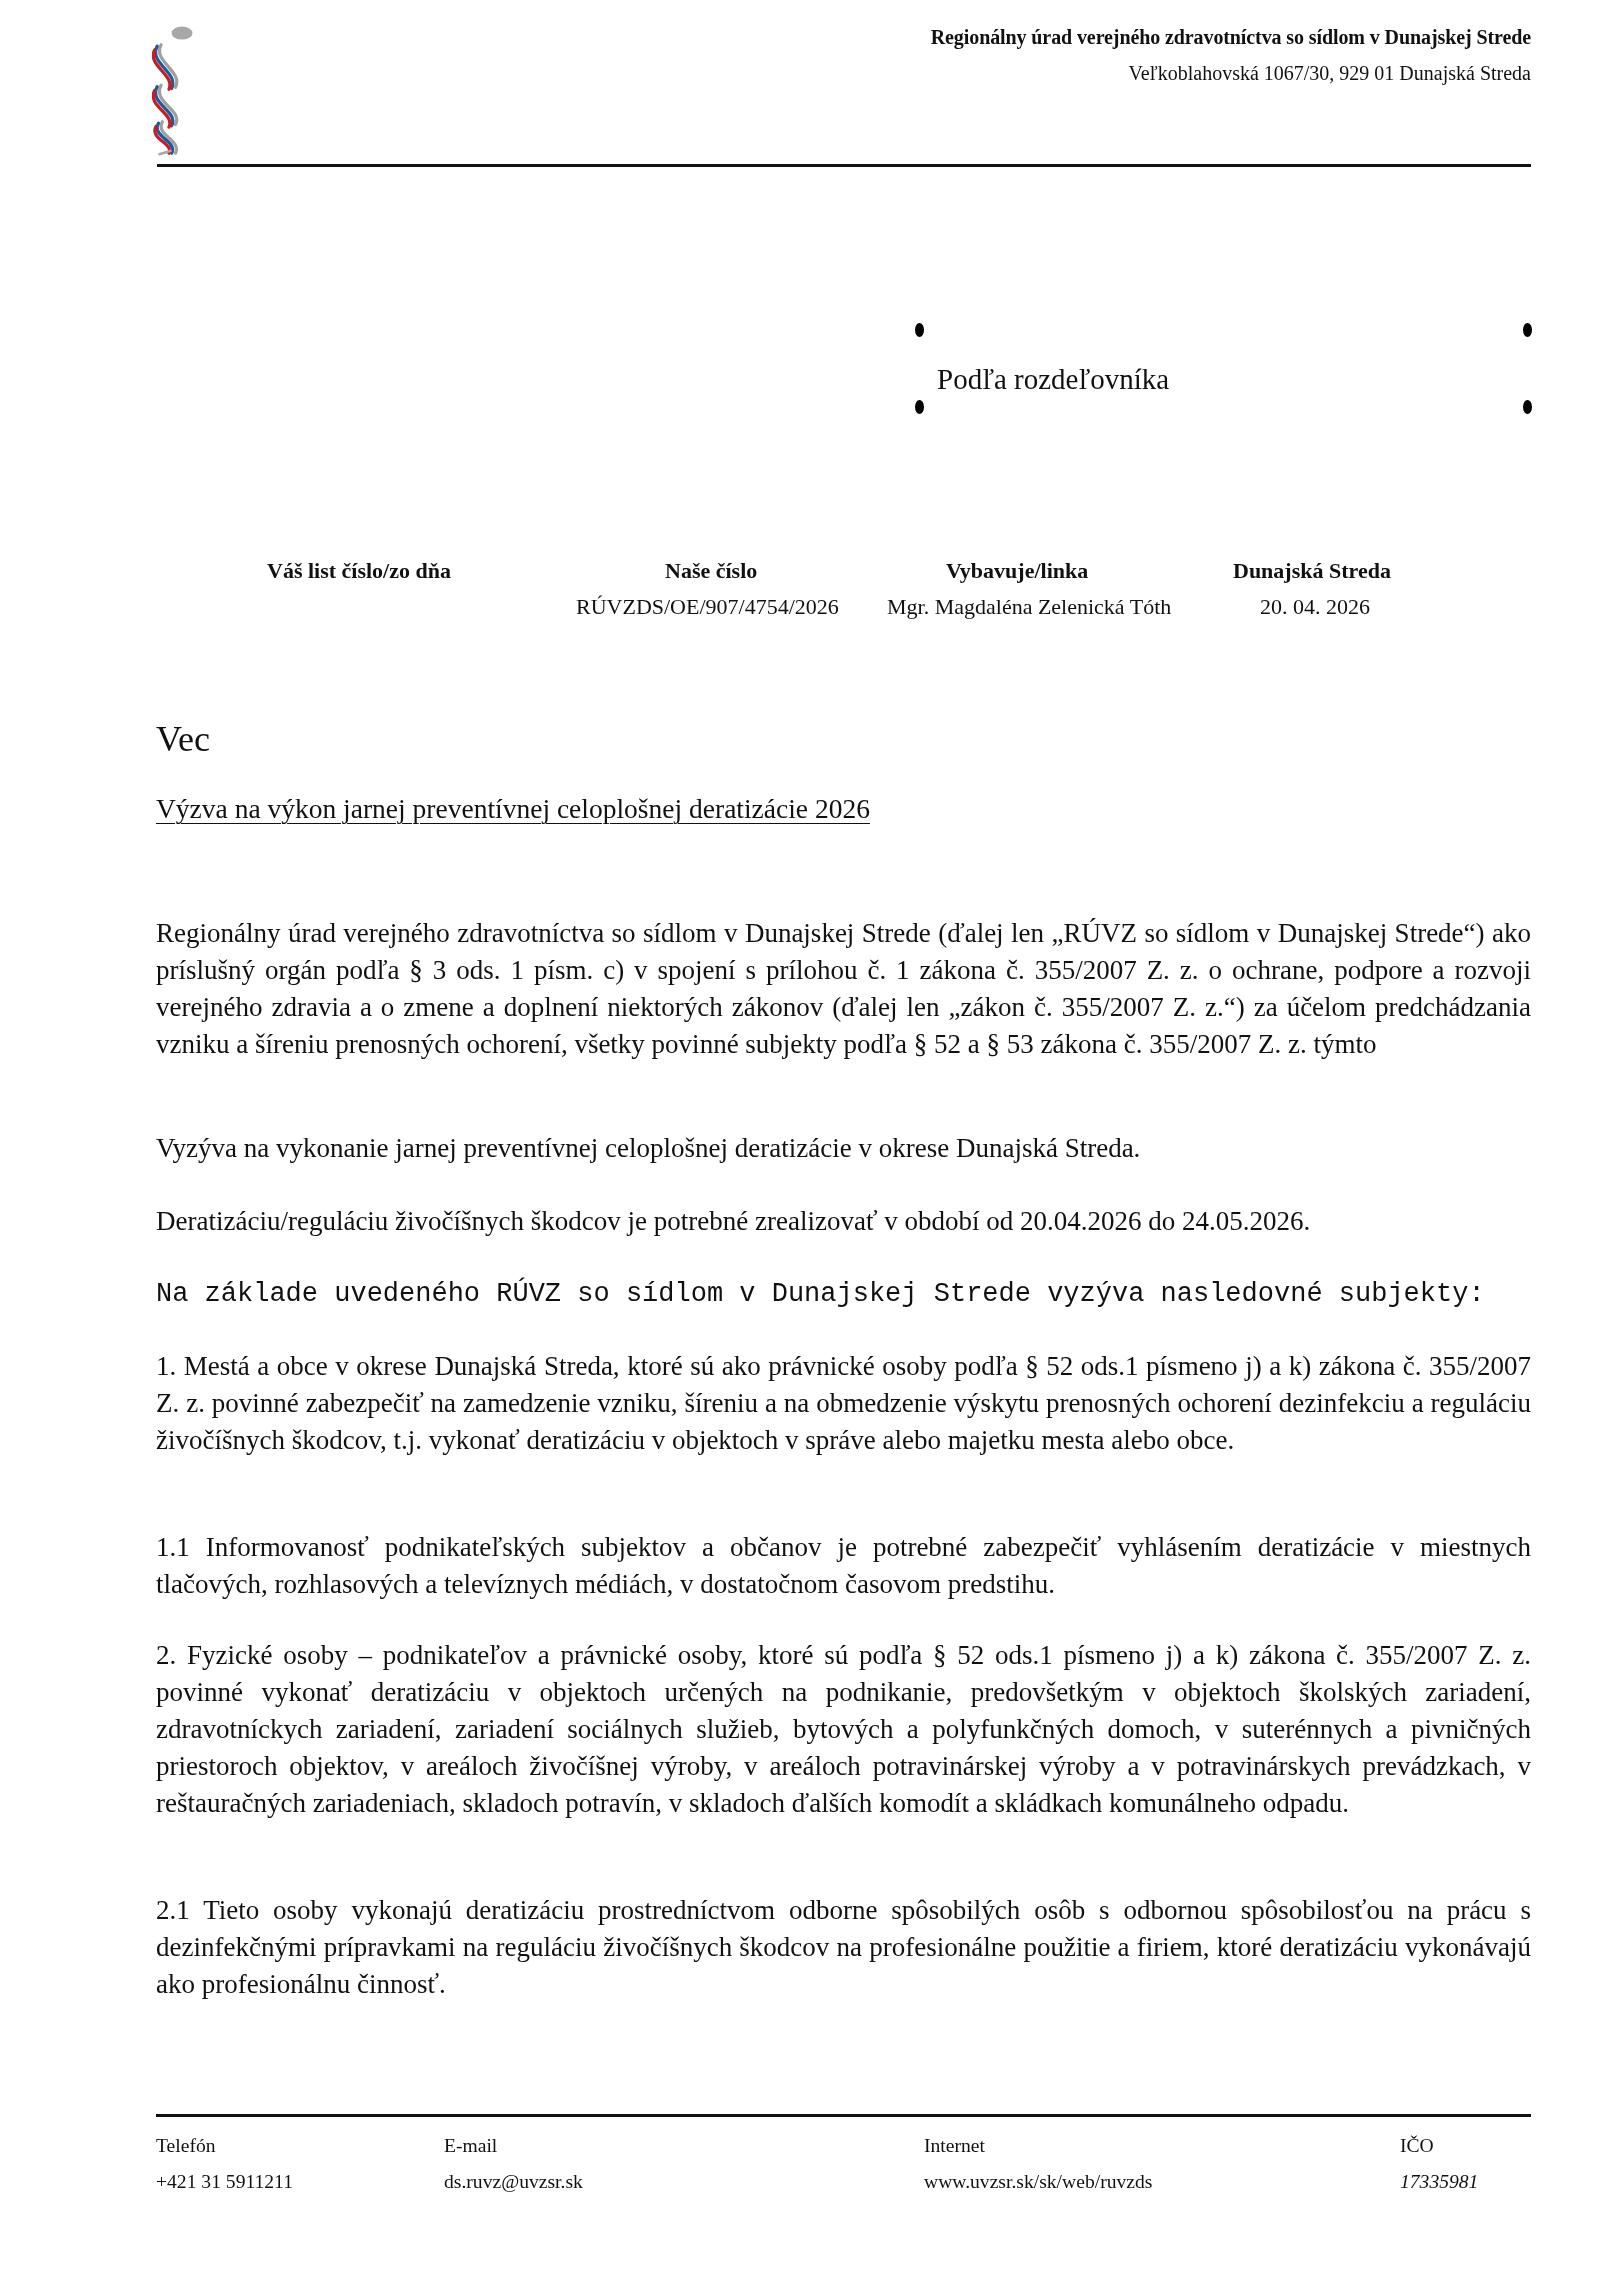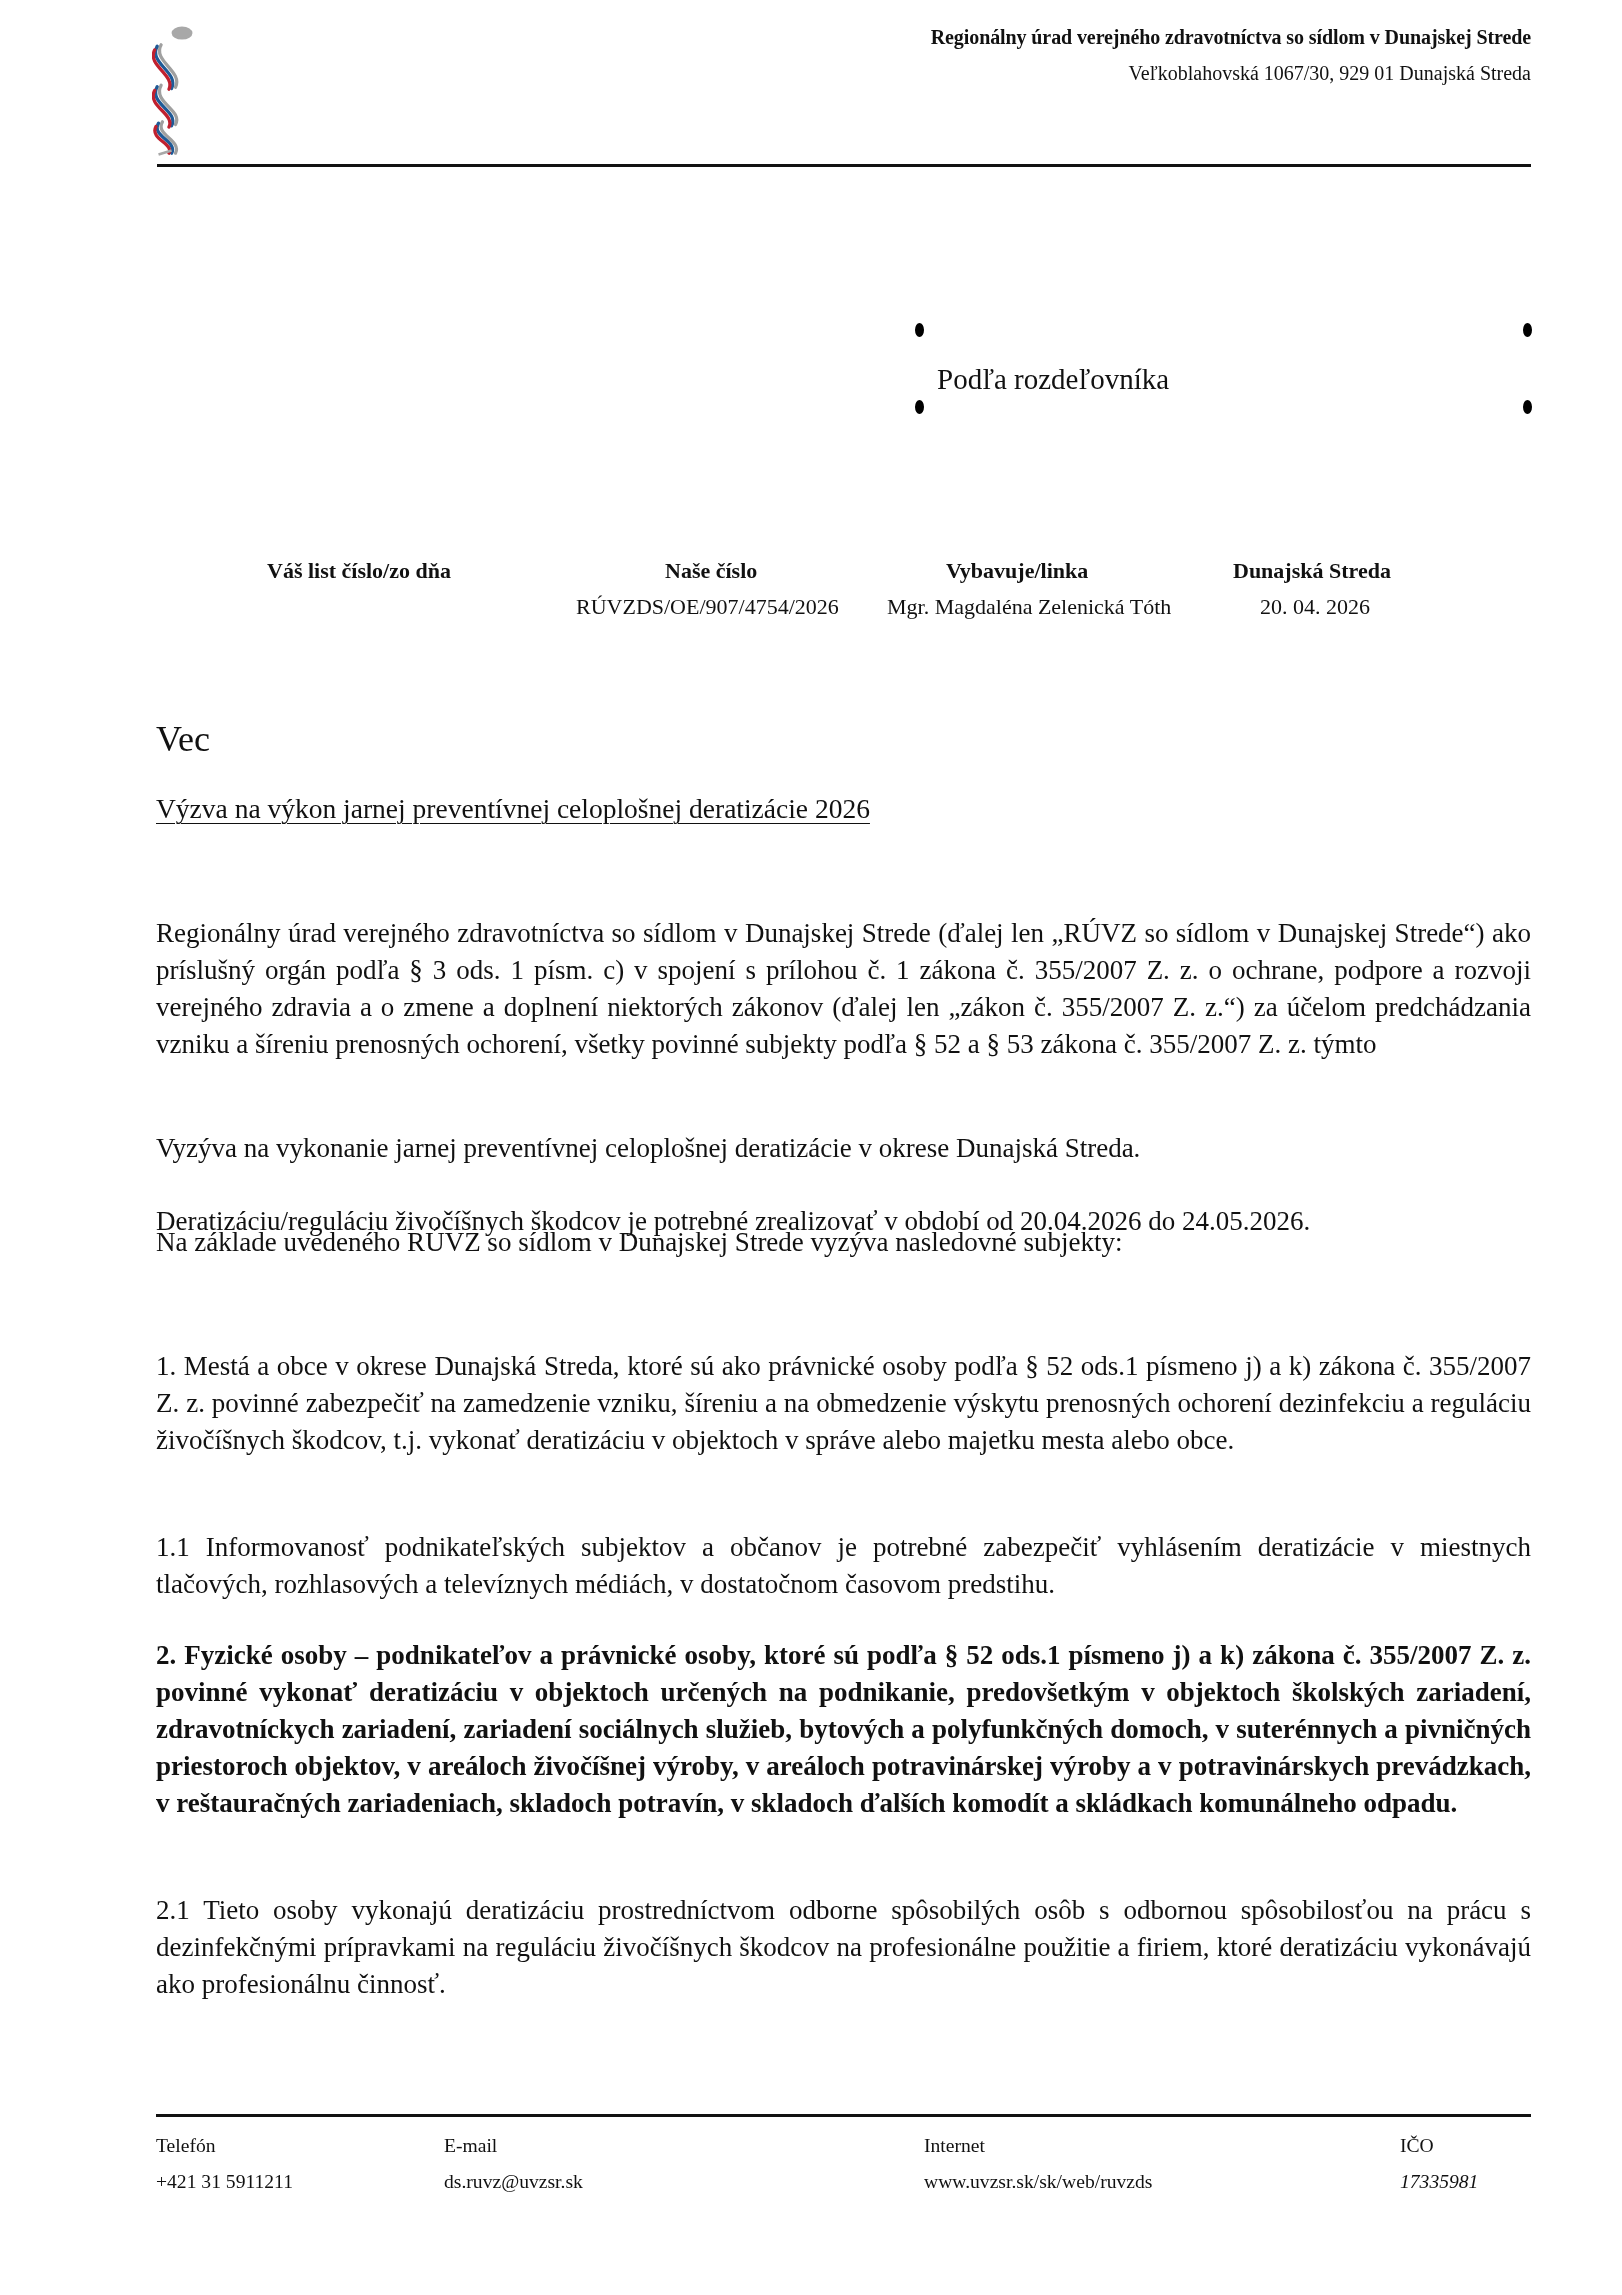--- a/index.html
+++ b/index.html
@@ -78,30 +78,30 @@
 
 <div class="abs body-text" style="top:915px;">
   <p>Regionálny úrad verejného zdravotníctva so sídlom v Dunajskej Strede (ďalej len „RÚVZ so sídlom v Dunajskej Strede“) ako príslušný orgán podľa § 3 ods. 1 písm. c) v spojení s prílohou č. 1 zákona č. 355/2007 Z. z. o ochrane, podpore a rozvoji verejného zdravia a o zmene a doplnení niektorých zákonov (ďalej len „zákon č. 355/2007 Z. z.“) za účelom predchádzania vzniku a šíreniu prenosných ochorení, všetky povinné subjekty podľa § 52 a § 53 zákona č. 355/2007 Z. z. týmto</p>
 </div>
 <div class="abs body-text" style="top:1130px;">
   <p>Vyzýva na vykonanie jarnej preventívnej celoplošnej deratizácie v okrese Dunajská Streda.</p>
 </div>
 <div class="abs body-text" style="top:1203px;">
   <p>Deratizáciu/reguláciu živočíšnych škodcov je potrebné zrealizovať v období od 20.04.2026 do 24.05.2026.</p>
 </div>
-<div class="abs body-text" style="top:1224px;">
+<div class="abs body-text" style="top:1276px;font-family:Liberation Mono, monospace;">
   <p>Na základe uvedeného RÚVZ so sídlom v Dunajskej Strede vyzýva nasledovné subjekty:</p>
 </div>
 <div class="abs body-text" style="top:1348px;">
   <p>1. Mestá a obce v okrese Dunajská Streda, ktoré sú ako právnické osoby podľa § 52 ods.1 písmeno j) a k) zákona č. 355/2007 Z. z. povinné zabezpečiť na zamedzenie vzniku, šíreniu a na obmedzenie výskytu prenosných ochorení dezinfekciu a reguláciu živočíšnych škodcov, t.j. vykonať deratizáciu v objektoch v správe alebo majetku mesta alebo obce.</p>
 </div>
 <div class="abs body-text" style="top:1529px;">
   <p>1.1 Informovanosť podnikateľských subjektov a občanov je potrebné zabezpečiť vyhlásením deratizácie v miestnych tlačových, rozhlasových a televíznych médiách, v dostatočnom časovom predstihu.</p>
 </div>
-<div class="abs body-text" style="top:1637px;font-weight:bold;">
+<div class="abs body-text" style="top:1637px;">
   <p>2. Fyzické osoby – podnikateľov a právnické osoby, ktoré sú podľa § 52 ods.1 písmeno j) a k) zákona č. 355/2007 Z. z. povinné vykonať deratizáciu v objektoch určených na podnikanie, predovšetkým v objektoch školských zariadení, zdravotníckych zariadení, zariadení sociálnych služieb, bytových a polyfunkčných domoch, v suterénnych a pivničných priestoroch objektov, v areáloch živočíšnej výroby, v areáloch potravinárskej výroby a v potravinárskych prevádzkach, v reštauračných zariadeniach, skladoch potravín, v skladoch ďalších komodít a skládkach komunálneho odpadu.</p>
 </div>
 <div class="abs body-text" style="top:1892px;">
   <p>2.1 Tieto osoby vykonajú deratizáciu prostredníctvom odborne spôsobilých osôb s odbornou spôsobilosťou na prácu s dezinfekčnými prípravkami na reguláciu živočíšnych škodcov na profesionálne použitie a firiem, ktoré deratizáciu vykonávajú ako profesionálnu činnosť.</p>
 </div>
 
 <div class="abs ftr-rule"></div>
 <div class="abs ftr-lbl" style="left:156px;">Telefón</div>
 <div class="abs ftr-lbl" style="left:444px;">E-mail</div>
 <div class="abs ftr-lbl" style="left:924px;">Internet</div>

